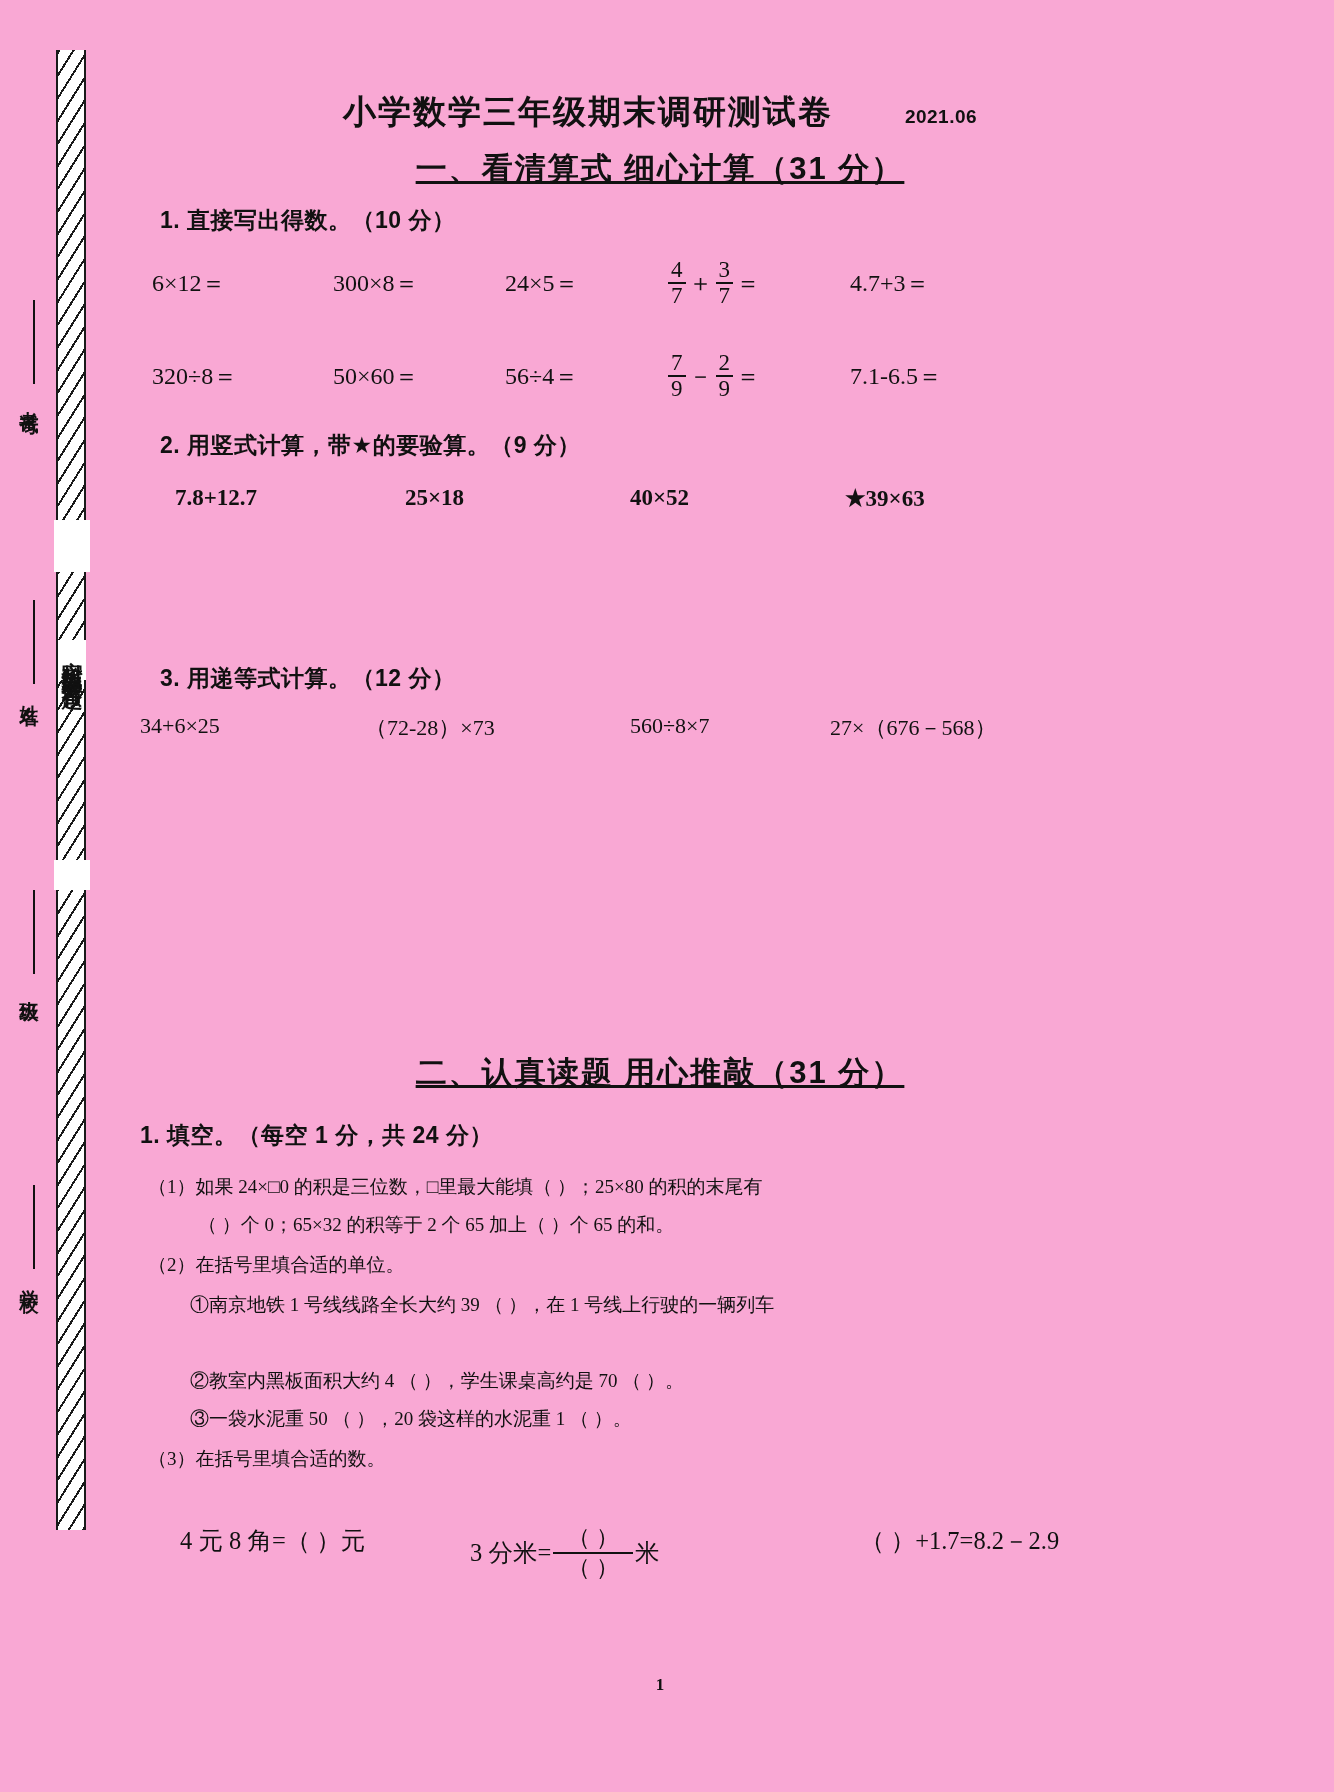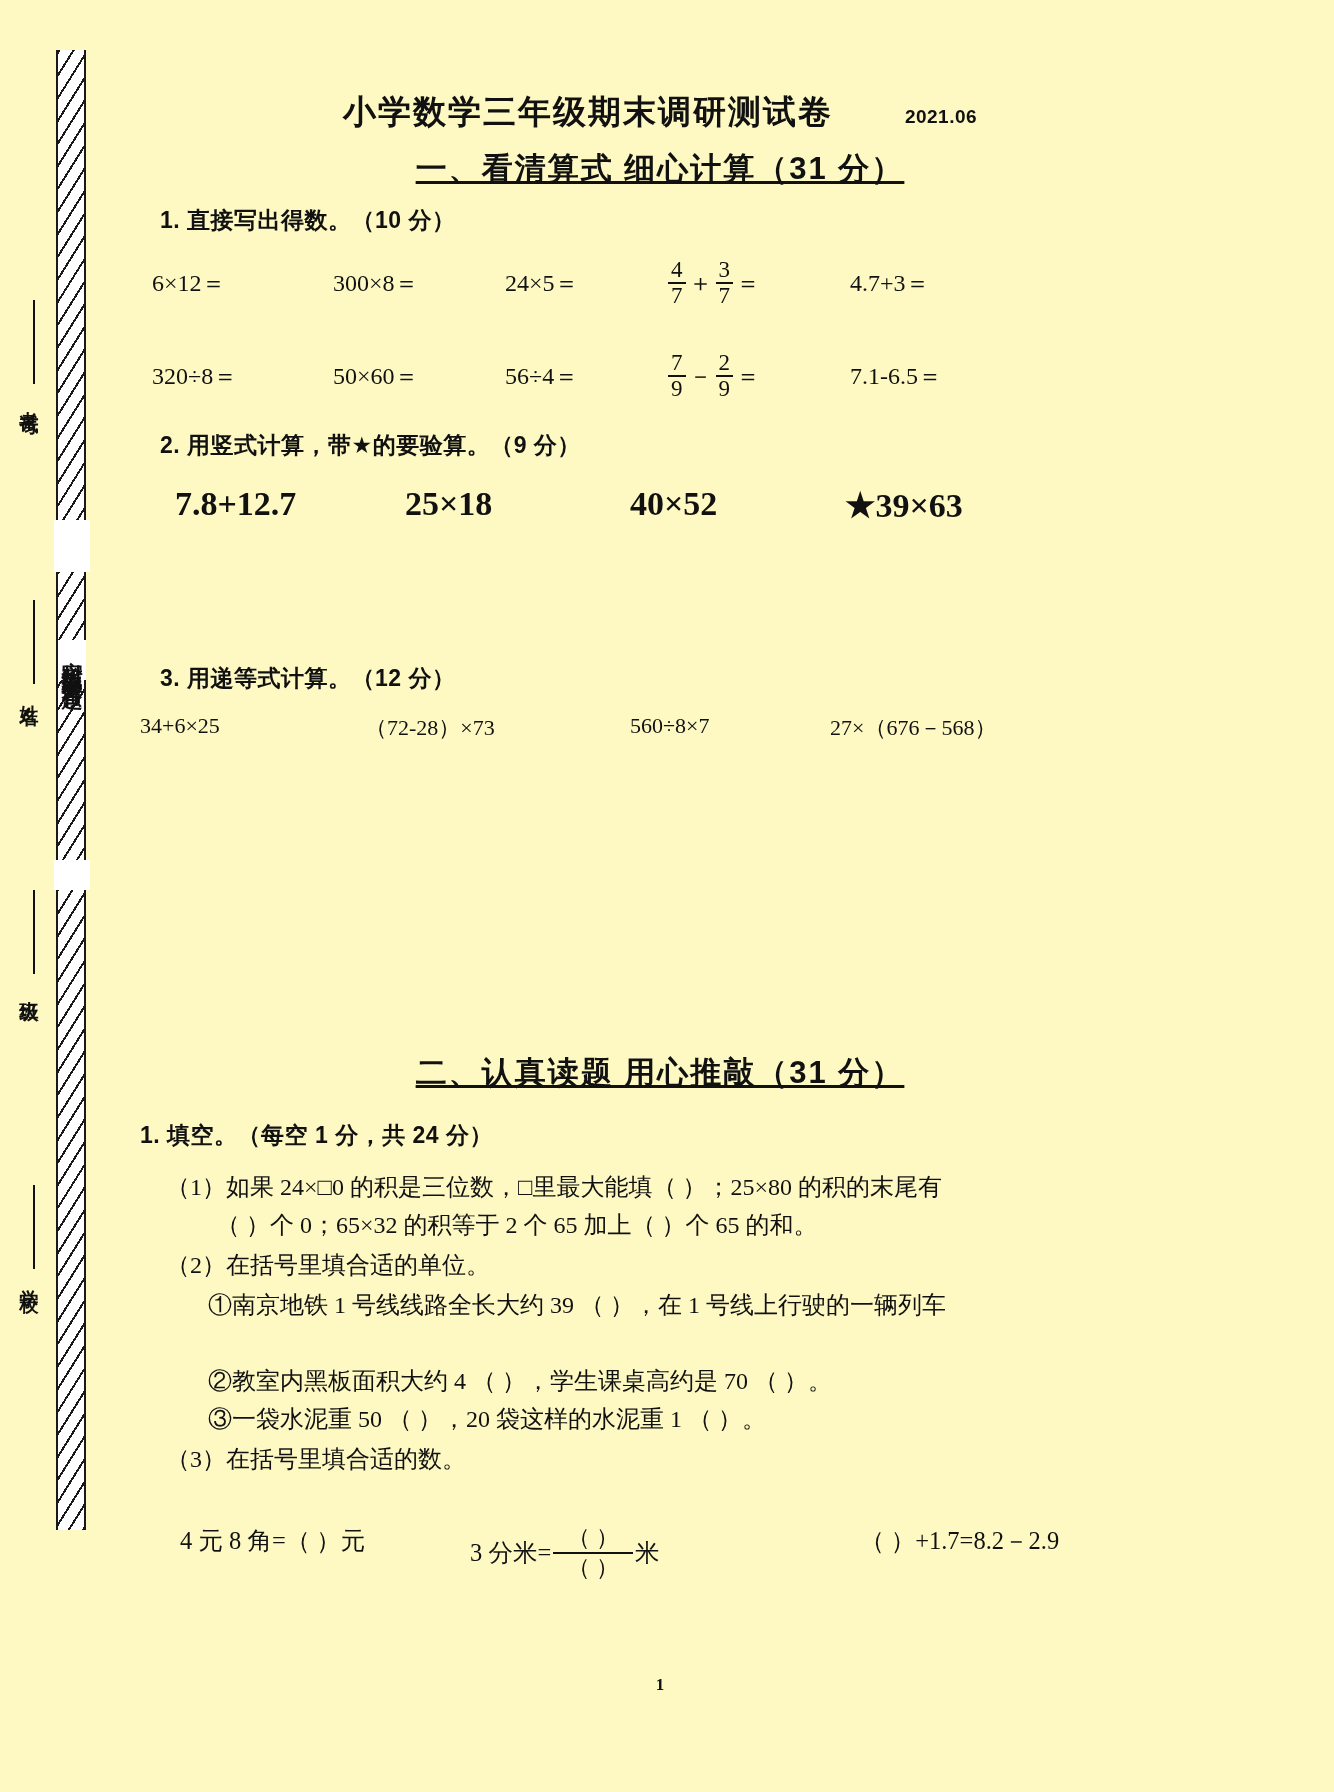--- a/index.html
+++ b/index.html
@@ -3,21 +3,21 @@
 <meta charset="utf-8">
 <style>
   * { box-sizing: border-box; margin: 0; padding: 0; }
   html, body {
     width: 1334px; height: 1792px;
     background: #ffffff;
     font-family: "Liberation Serif", "DejaVu Serif", serif;
     color: #111;
     overflow: hidden;
   }
-  #page { position: relative; width: 1334px; height: 1792px; background:#fef9c3; }
+  #page { position: relative; width: 1334px; height: 1792px; background:#f9a8d4; }
 
   
   #seal-margin {
     position: absolute; left: 0; top: 0; width: 140px; height: 1792px;
   }
   .hatch-strip {
     position: absolute;
     left: 56px; top: 50px; width: 30px; height: 1480px;
     border-left: 2px solid #1a1a1a;
     border-right: 2px solid #1a1a1a;
@@ -118,21 +118,21 @@
     vertical-align: middle; margin: 0 3px; line-height: 1.05;
   }
   .frac .num { font-size: 23px; padding: 0 3px; }
   .frac .den { font-size: 23px; padding: 0 3px; border-top: 2px solid #111; }
 
   
   .vcalc-row { position: absolute; left: 0; top: 485px; width: 1060px; }
   .vcalc-cell {
     position: absolute; top: 0;
     font-family: "Liberation Serif", "DejaVu Serif", serif;
-    font-weight: 700; font-size: 34px; white-space: nowrap;
+    font-weight: 700; font-size: 23px; white-space: nowrap;
   }
   .vc0 { left: 35px; }
   .vc1 { left: 265px; }
   .vc2 { left: 490px; }
   .vc3 { left: 705px; }
 
   
   .scalc-row { position: absolute; left: 0; top: 705px; width: 1090px; }
   .scalc-cell {
     position: absolute; top: 8px;
@@ -140,21 +140,21 @@
     font-size: 22px; white-space: nowrap;
   }
   .sc0 { left: 0px; }
   .sc1 { left: 225px; }
   .sc2 { left: 490px; }
   .sc3 { left: 690px; }
 
   
   .fib { position: absolute; left: 0; width: 1100px;
          font-family: "Liberation Serif", "DejaVu Serif", serif;
-         font-size: 24px; line-height: 38px; white-space: nowrap; margin-left: 18px; }
+         font-size: 19px; line-height: 38px; white-space: nowrap; }
   #fib-1a { top: 1168px; left: 8px; }
   #fib-1b { top: 1206px; left: 58px; }
   #fib-2  { top: 1246px; left: 8px; }
   #fib-2a { top: 1286px; left: 50px; }
   #fib-2a2{ top: 1324px; left: 58px; }
   #fib-2b { top: 1362px; left: 50px; }
   #fib-2c { top: 1400px; left: 50px; }
   #fib-3  { top: 1440px; left: 8px; }
 
   .unit-row { position: absolute; top: 1500px; left: 0; width: 1100px; height: 80px; }

